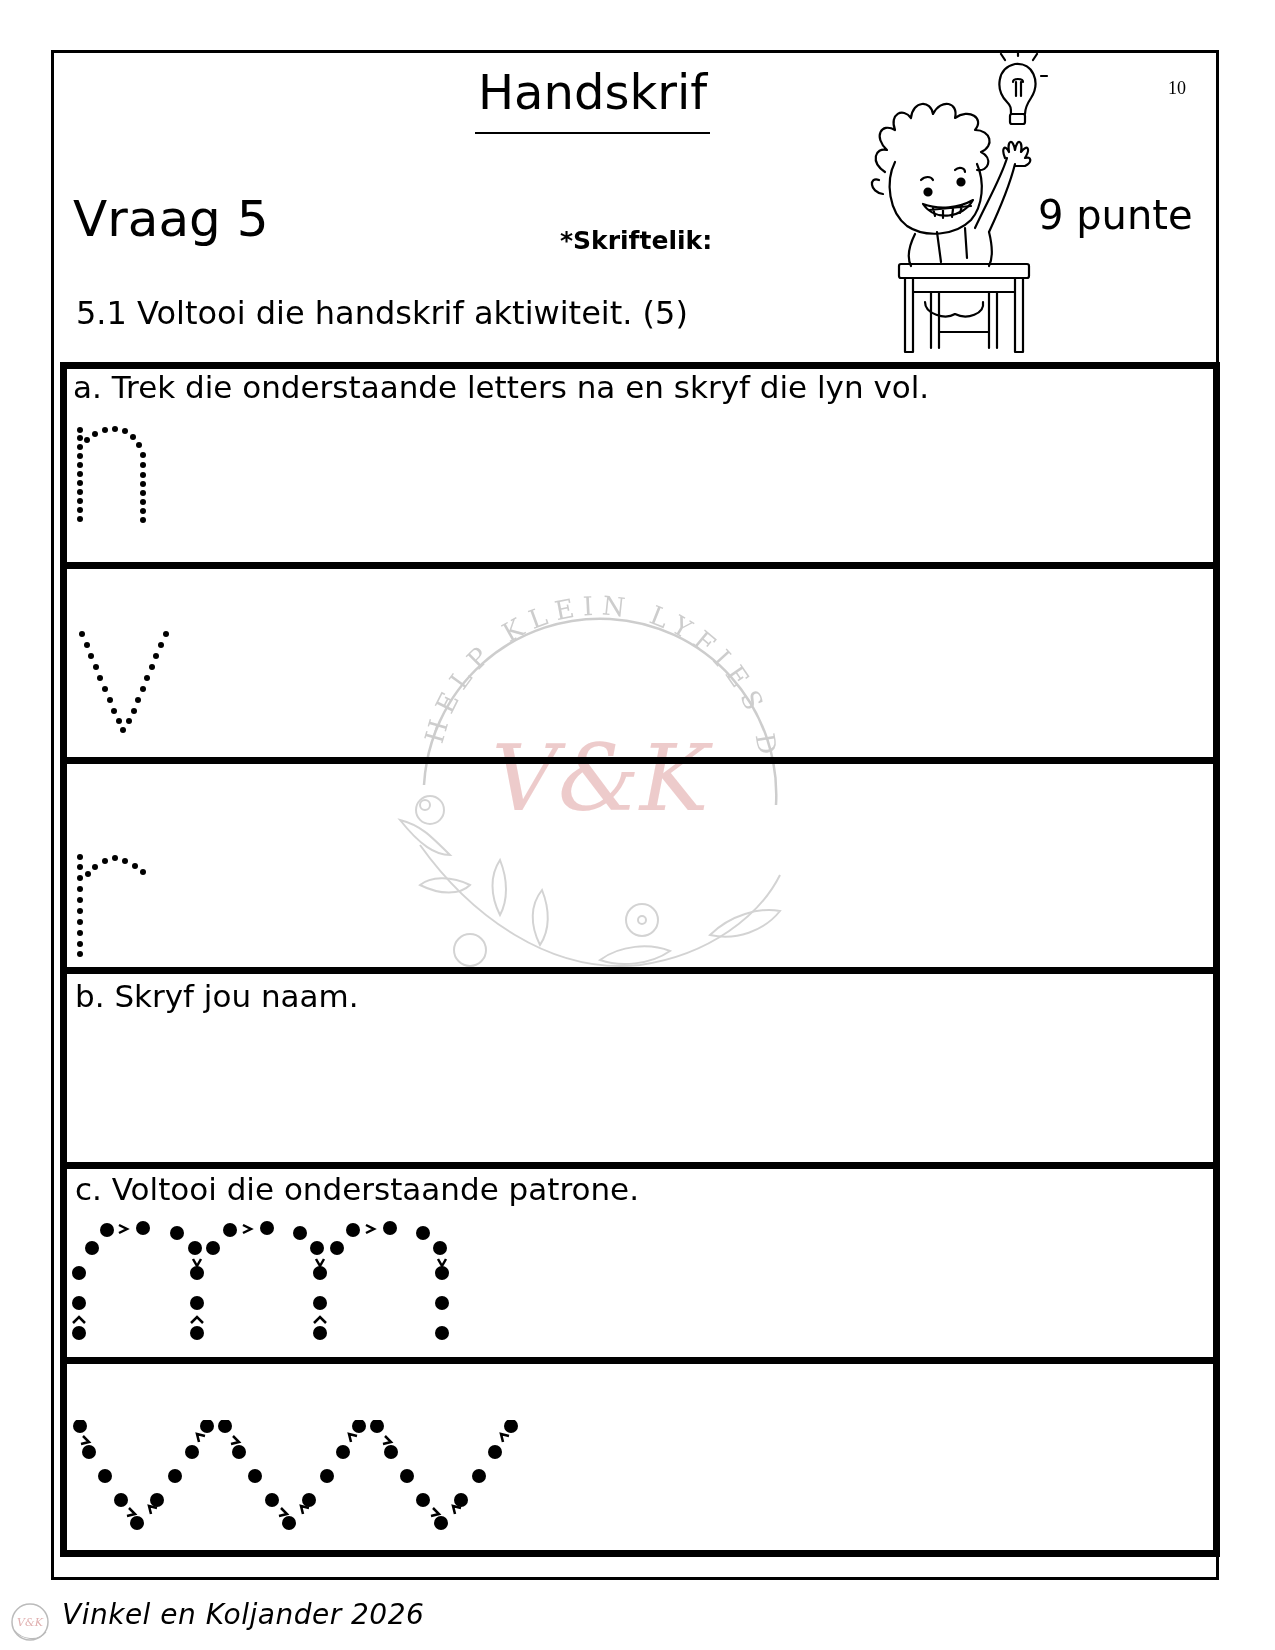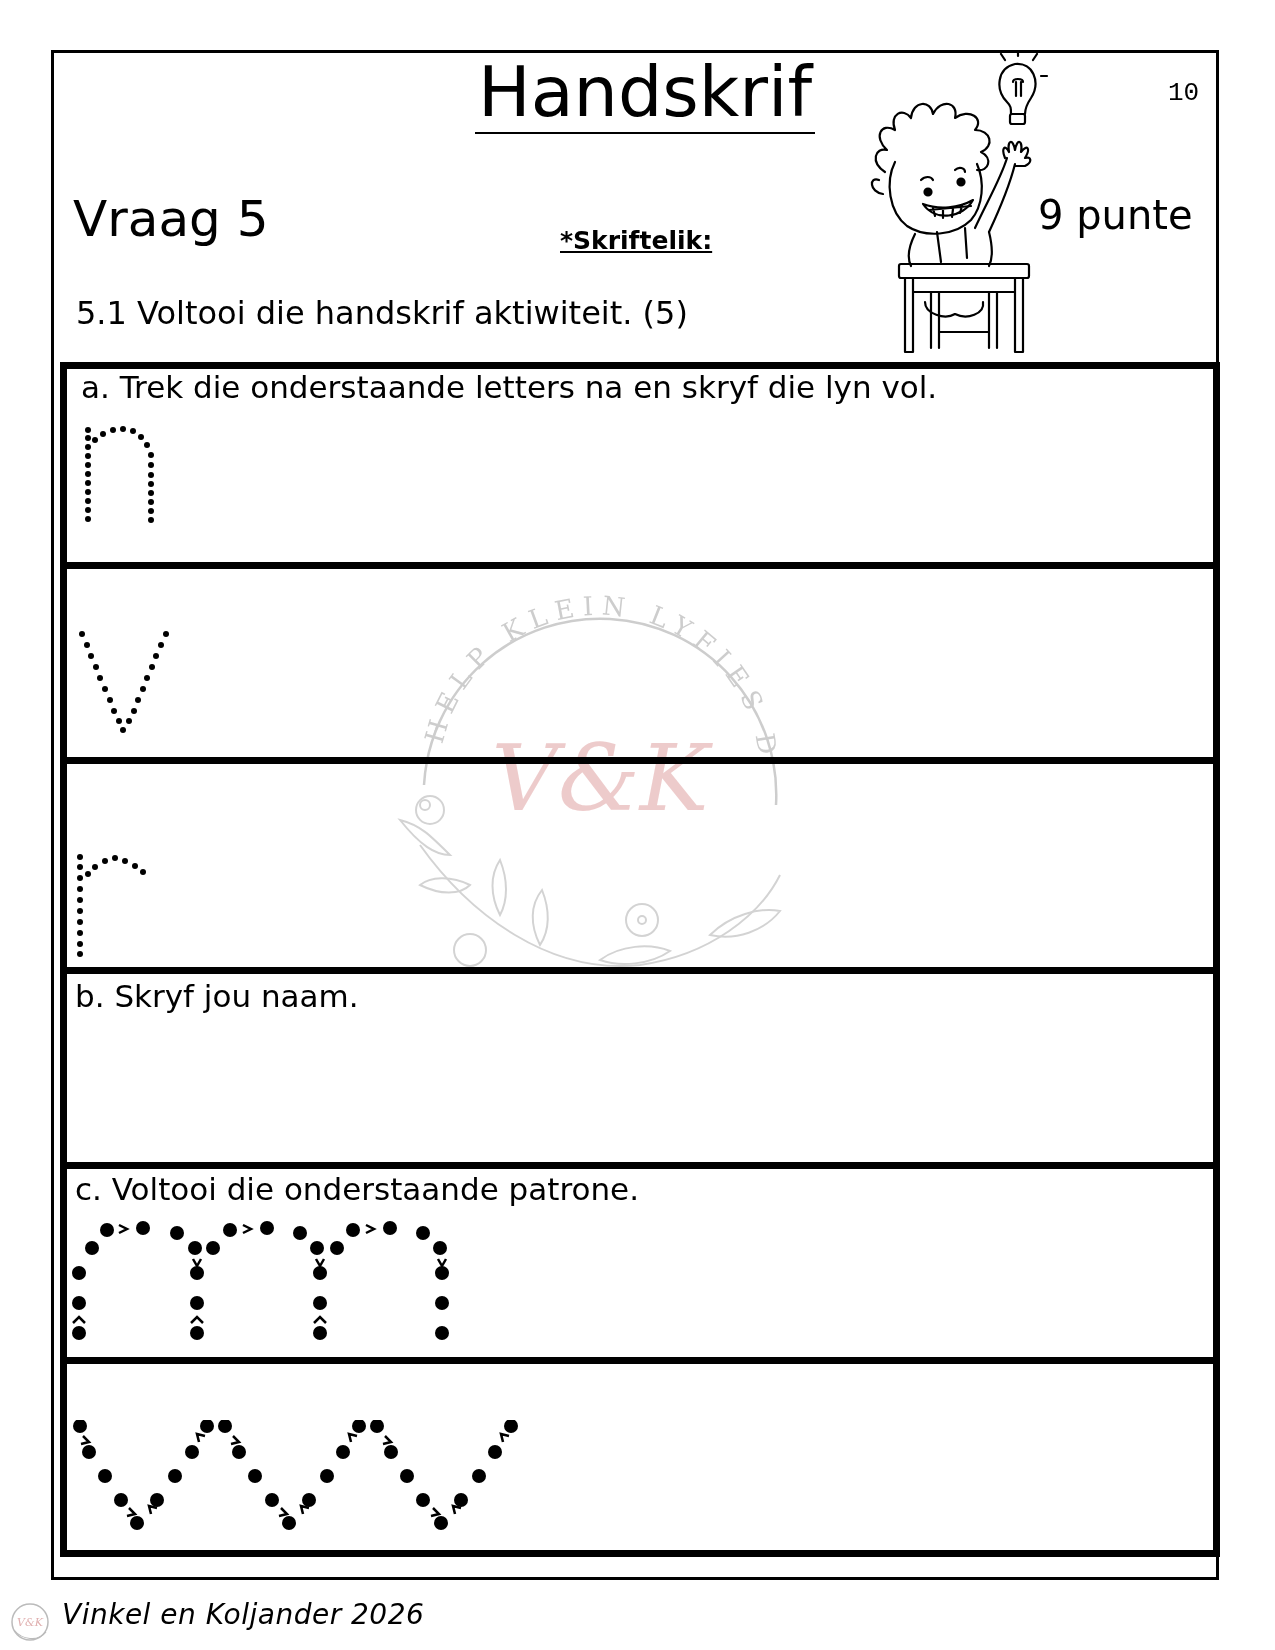--- a/index.html
+++ b/index.html
@@ -5,52 +5,52 @@
   html, body { margin: 0; padding: 0; background: #ffffff; }
   body {
     width: 1275px; height: 1650px; position: relative; overflow: hidden;
     font-family: "DejaVu Sans", sans-serif; color: #000;
   }
   .outer-frame {
     position: absolute; left: 51px; top: 50px; width: 1168px; height: 1530px;
     border: 3px solid #000; box-sizing: border-box;
   }
   .page-number {
-    position: absolute; left: 1168px; top: 78px; font-size: 26px;
-    font-family: Liberation Mono, monospace;
+    position: absolute; left: 1168px; top: 78px; font-size: 18px;
+    font-family: Liberation Serif, serif;
   }
   .title {
-    position: absolute; left: 475px; top: 52px; font-size: 70px; font-weight: 400;
+    position: absolute; left: 475px; top: 52px; font-size: 48px; font-weight: 400;
     letter-spacing: 0px; font-family: "DejaVu Sans", sans-serif;
     border-bottom: 2px solid #000; padding: 0 3px 0 3px; line-height: 80px;
   }
   .vraag {
     position: absolute; left: 73px; top: 190px; font-size: 50px;
   }
   .punte {
     position: absolute; left: 1038px; top: 192px; font-size: 40px;
   }
   .skriftelik {
-    position: absolute; left: 560px; top: 226px; font-size: 25px; font-weight: bold; text-decoration: underline;
+    position: absolute; left: 560px; top: 226px; font-size: 25px; font-weight: bold;
   }
   .question {
     position: absolute; left: 76px; top: 294px; font-size: 32px;
   }
   .illustration {
     position: absolute; left: 855px; top: 52px; width: 200px; height: 305px;
   }
   .inner-box {
     position: absolute; left: 60px; top: 362px; width: 1160px; height: 1195px;
     border: 7px solid #000; box-sizing: border-box;
   }
   .row {
     position: absolute; left: 0; width: 1146px; box-sizing: border-box;
     border-top: 7px solid #000;
   }
-  .row.first { border-top: none; margin-left: 8px; }
+  .row.first { border-top: none; }
   .row-label {
     position: absolute; left: 6px; top: 0px; font-size: 31px; white-space: nowrap;
   }
   .trace { position: absolute; }
   .watermark {
     position: absolute; left: 380px; top: 555px; width: 440px; height: 440px;
     pointer-events: none; opacity: 0.9;
   }
   .footer-logo {
     position: absolute; left: 8px; top: 1600px; width: 44px; height: 44px;

